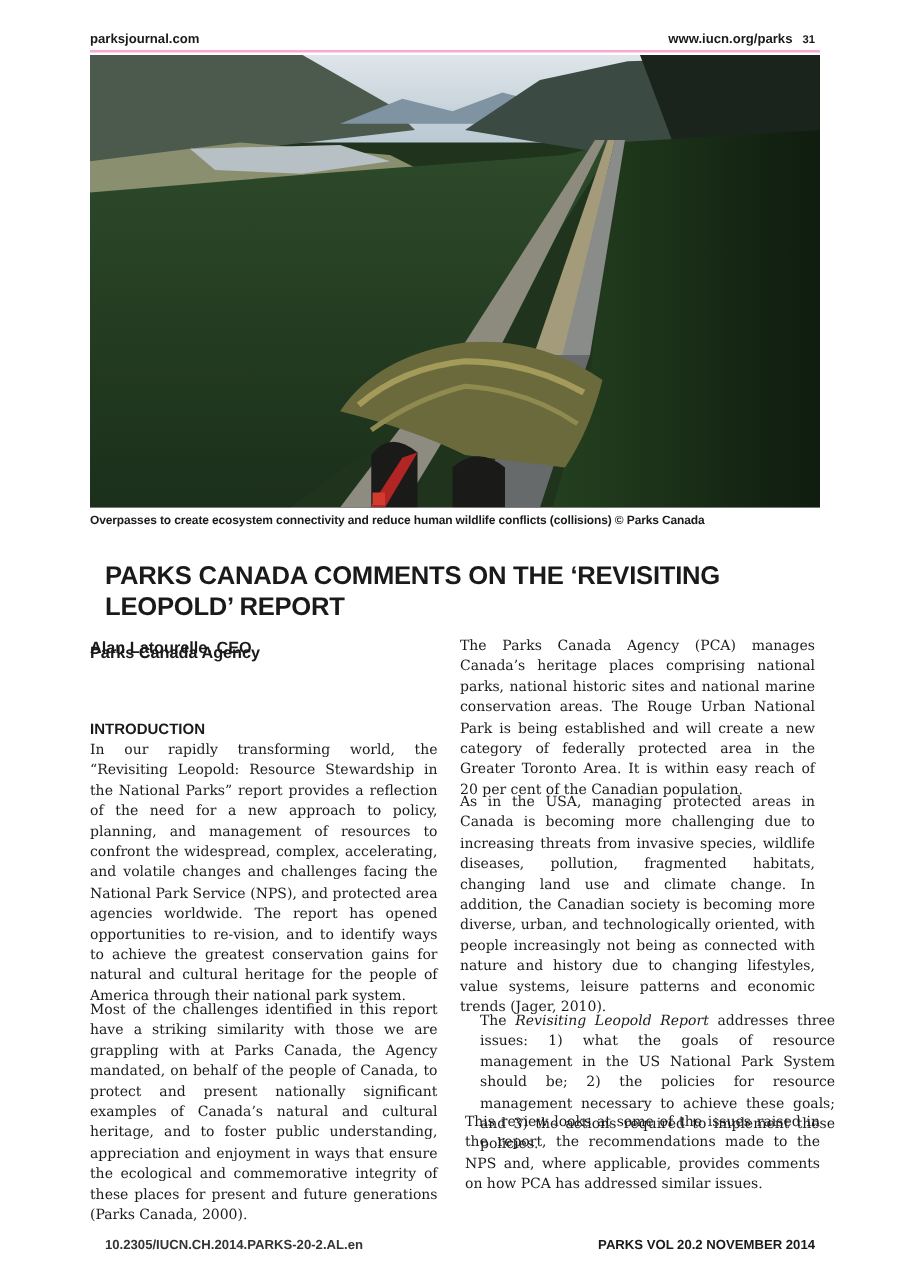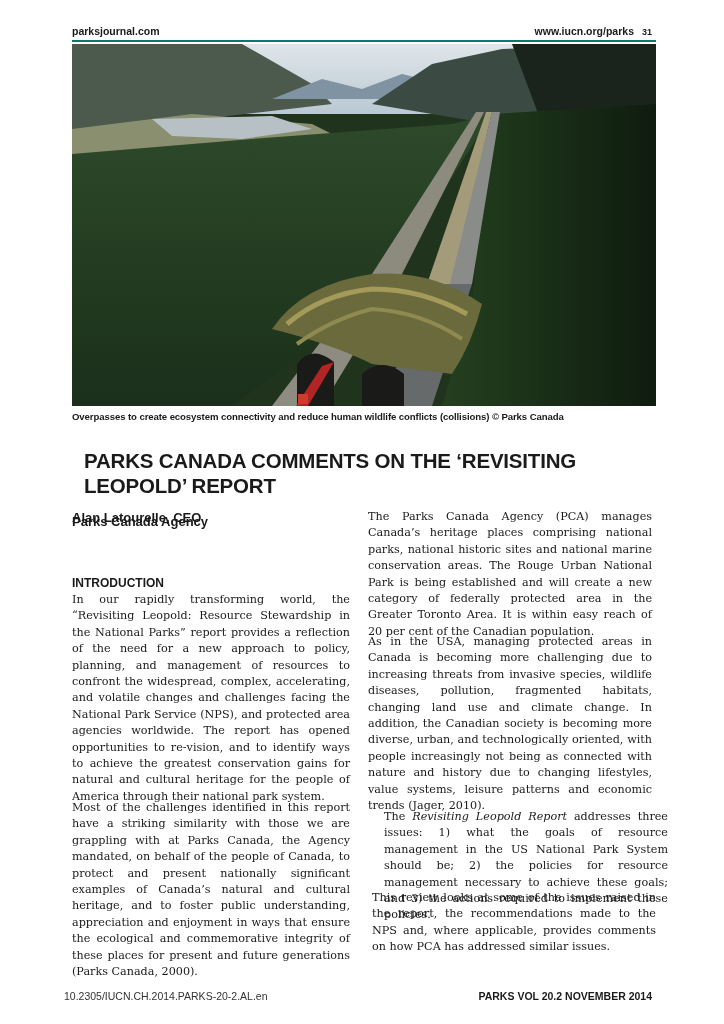--- a/index.html
+++ b/index.html
@@ -1,20 +1,20 @@
 <!DOCTYPE html>
 <html><head>
 <meta charset="utf-8">
 <style>
   html, body { margin:0; padding:0; background:#ffffff; }
   body { width:724px; height:1024px; position:relative; overflow:hidden; color:#1a1a1a; }
   .sans { font-family: "Liberation Sans", "DejaVu Sans", sans-serif; }
   .serif { font-family: "DejaVu Serif", "Liberation Serif", serif; }
 
-  #running-header { position:absolute; left:72px; top:24px; width:584px; height:16px; border-bottom:2px solid #0f766e; }
+  #running-header { position:absolute; left:72px; top:24px; width:584px; height:16px; border-bottom:2px solid #f9a8d4; }
   #running-header .left { position:absolute; left:0; top:1px; font-size:10.5px; font-weight:bold; }
   #running-header .right { position:absolute; right:4px; top:1px; font-size:10.5px; font-weight:bold; }
   #running-header .pg { font-size:9px; margin-left:8px; }
 
   #photo { position:absolute; left:72px; top:44px; width:584px; height:362px; overflow:hidden; background:#1d2a1c; }
   #photo svg { display:block; }
 
   #caption { position:absolute; left:72px; top:411px; width:600px; font-size:9.6px; font-weight:bold; letter-spacing:-0.1px; }
 
   #title { position:absolute; left:72px; top:436px; width:590px; font-size:20.5px; font-weight:bold; line-height:25px; letter-spacing:-0.2px; }
@@ -25,21 +25,21 @@
 
   .para { position:absolute; font-size:11.2px; line-height:16.4px; text-align:justify; }
   #p1 { left:72px; top:592px; width:278px; }
   #p2 { left:72px; top:800px; width:278px; }
   #p3 { left:368px; top:509px; width:284px; }
   #p4 { left:368px; top:634px; width:284px; }
   #p5 { left:368px; top:793px; width:284px; }
   #p6 { left:368px; top:886px; width:284px; }
   .para em { font-style:italic; }
 
-  #footer-left { position:absolute; left:64px; top:990px; font-size:10.5px; color:#333; }
+  #footer-left { position:absolute; left:84px; top:990px; font-size:10.5px; color:#333;font-weight:bold; }
   #footer-right { position:absolute; right:72px; top:990px; font-size:10.5px; font-weight:bold; }
 </style>
 </head>
 <body>
 
 <div id="running-header" class="sans">
   <span class="left">parksjournal.com</span>
   <span class="right"><span>www.iucn.org/parks</span><span class="pg">31</span></span>
 </div>
 

